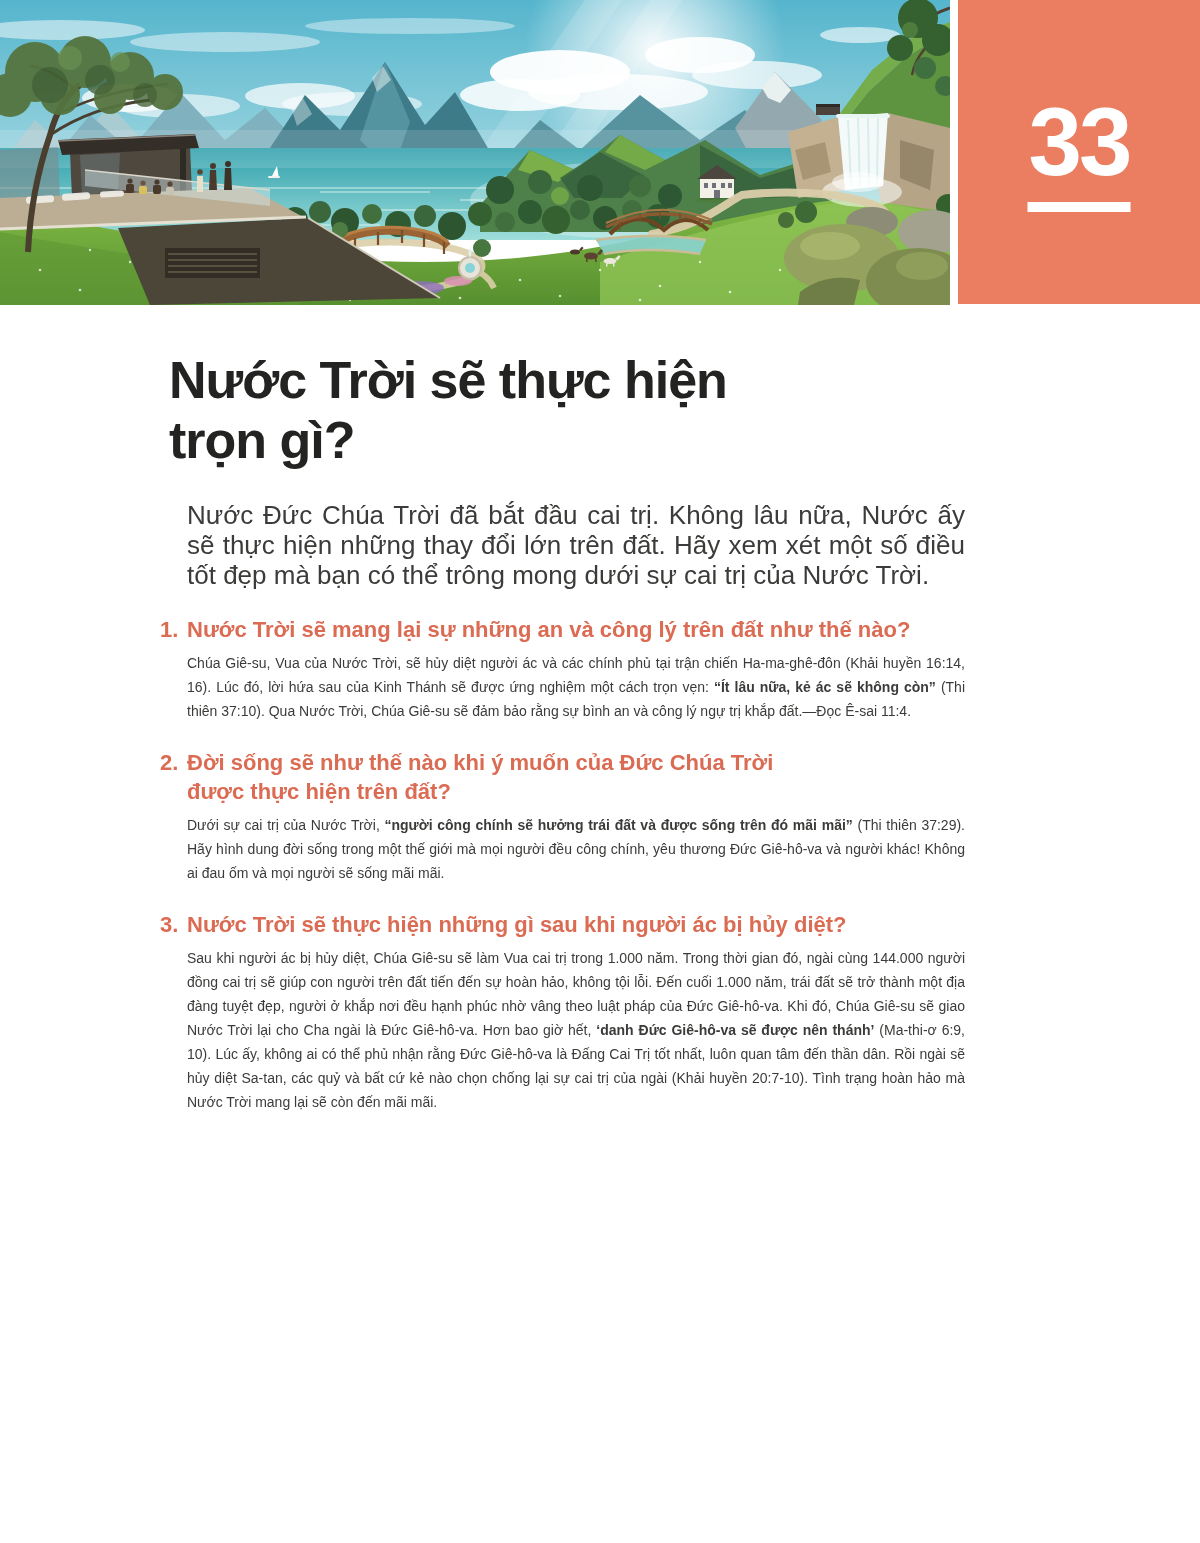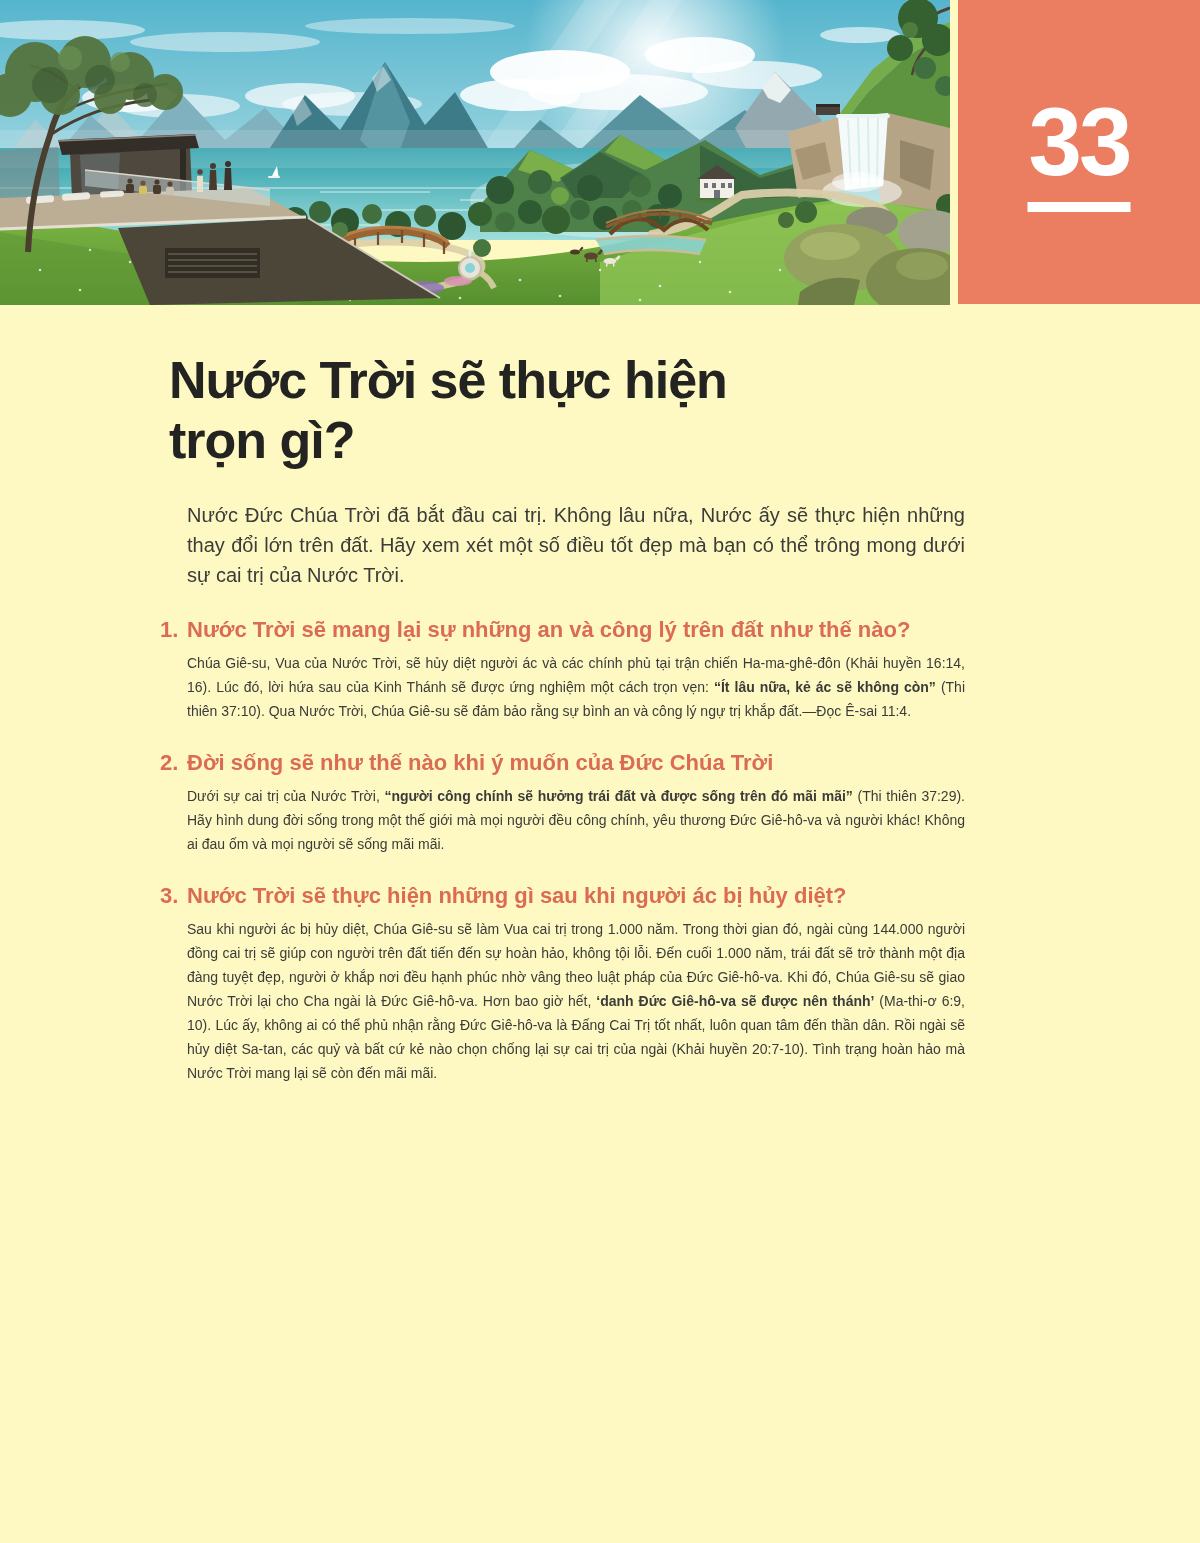--- a/index.html
+++ b/index.html
@@ -4,41 +4,41 @@
 <style>
   :root{
     --accent:#EB7E60;
     --heading-color:#DB6B52;
     --text-color:#3B3B39;
     --title-color:#232321;
   }
   html,body{margin:0;padding:0;background:#e9e9e9;}
   .page{
     position:relative;width:1200px;height:1543px;margin:0 auto;
-    background:#fef9c3;overflow:hidden;
+    background:#ffffff;overflow:hidden;
     font-family:"Liberation Sans","DejaVu Sans",sans-serif;
   }
   .hero{position:absolute;left:0;top:0;width:950px;height:305px;display:block;}
   .badge{position:absolute;left:958px;top:0;width:242px;height:304px;background:var(--accent);}
   .badge-number{
     position:absolute;top:96px;left:0;width:100%;text-align:center;
     font-size:96px;line-height:92px;font-weight:bold;color:#fff;letter-spacing:-3px;
   }
   .badge-underline{
     position:absolute;top:202px;left:50%;transform:translateX(-50%);
     width:103px;height:10px;background:#fff;
   }
   .content{position:absolute;left:160px;top:350px;width:805px;}
   .title{
     margin:0 0 30px 9px;font-size:52px;line-height:60px;font-weight:bold;
     color:var(--title-color);letter-spacing:-1px;
   }
   .title span{display:block;}
   .intro{
-    margin:0 0 0 27px;font-size:20px;line-height:30px;color:var(--text-color);
+    margin:0 0 0 27px;font-size:26px;line-height:30px;color:var(--text-color);
     text-align:justify;
   }
   .section{margin-top:25px;}
   .sec-heading{
     position:relative;margin:0 0 7px 0;padding-left:27px;
     font-size:22px;line-height:29px;font-weight:bold;color:var(--heading-color);
   }
   .sec-num{position:absolute;left:0;top:0;}
   .sec-heading .hline{display:block;}
   .sec-body{
@@ -398,20 +398,21 @@
           <span class="sec-num">1.</span>
           <span class="hline">Nước Trời sẽ mang lại sự những an và công lý trên đất như thế nào?</span>
         </h2>
       <p class="sec-body"><span>Chúa Giê-su, Vua của Nước Trời, sẽ hủy diệt người ác và các chính phủ tại trận chiến Ha-ma-ghê-đôn (Khải huyền 16:14, 16). Lúc đó, lời hứa sau của Kinh Thánh sẽ được ứng nghiệm một cách trọn vẹn: </span><b>“Ít lâu nữa, kẻ ác sẽ không còn”</b><span> (Thi thiên 37:10). Qua Nước Trời, Chúa Giê-su sẽ đảm bảo rằng sự bình an và công lý ngự trị khắp đất.—Đọc Ê-sai 11:4.</span></p>
     </div>
 
     <div class="section">
       <h2 class="sec-heading">
           <span class="sec-num">2.</span>
           <span class="hline">Đời sống sẽ như thế nào khi ý muốn của Đức Chúa Trời</span>
+          <span class="hline">được thực hiện trên đất?</span>
         </h2>
       <p class="sec-body"><span>Dưới sự cai trị của Nước Trời, </span><b>“người công chính sẽ hưởng trái đất và được sống trên đó mãi mãi”</b><span> (Thi thiên 37:29). Hãy hình dung đời sống trong một thế giới mà mọi người đều công chính, yêu thương Đức Giê-hô-va và người khác! Không ai đau ốm và mọi người sẽ sống mãi mãi.</span></p>
     </div>
 
     <div class="section">
       <h2 class="sec-heading">
           <span class="sec-num">3.</span>
           <span class="hline">Nước Trời sẽ thực hiện những gì sau khi người ác bị hủy diệt?</span>
         </h2>
       <p class="sec-body"><span>Sau khi người ác bị hủy diệt, Chúa Giê-su sẽ làm Vua cai trị trong 1.000 năm. Trong thời gian đó, ngài cùng 144.000 người đồng cai trị sẽ giúp con người trên đất tiến đến sự hoàn hảo, không tội lỗi. Đến cuối 1.000 năm, trái đất sẽ trở thành một địa đàng tuyệt đẹp, người ở khắp nơi đều hạnh phúc nhờ vâng theo luật pháp của Đức Giê-hô-va. Khi đó, Chúa Giê-su sẽ giao Nước Trời lại cho Cha ngài là Đức Giê-hô-va. Hơn bao giờ hết, </span><b>‘danh Đức Giê-hô-va sẽ được nên thánh’</b><span> (Ma-thi-ơ 6:9, 10). Lúc ấy, không ai có thể phủ nhận rằng Đức Giê-hô-va là Đấng Cai Trị tốt nhất, luôn quan tâm đến thần dân. Rồi ngài sẽ hủy diệt Sa-tan, các quỷ và bất cứ kẻ nào chọn chống lại sự cai trị của ngài (Khải huyền 20:7-10). Tình trạng hoàn hảo mà Nước Trời mang lại sẽ còn đến mãi mãi.</span></p>

